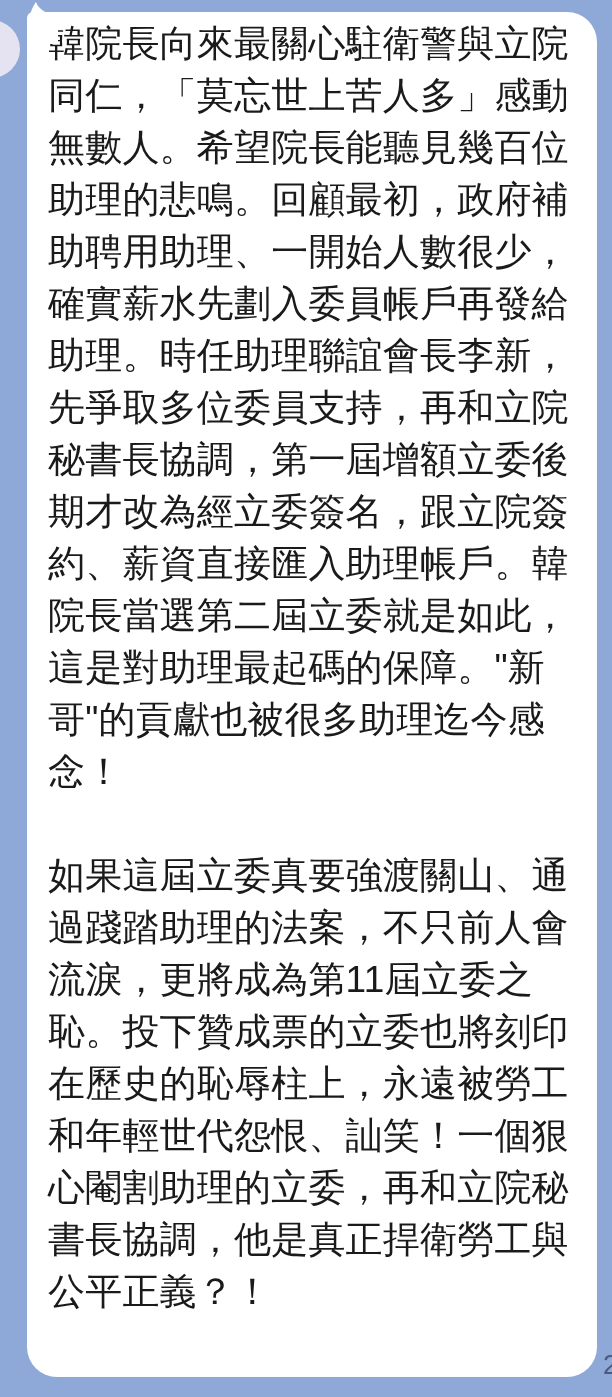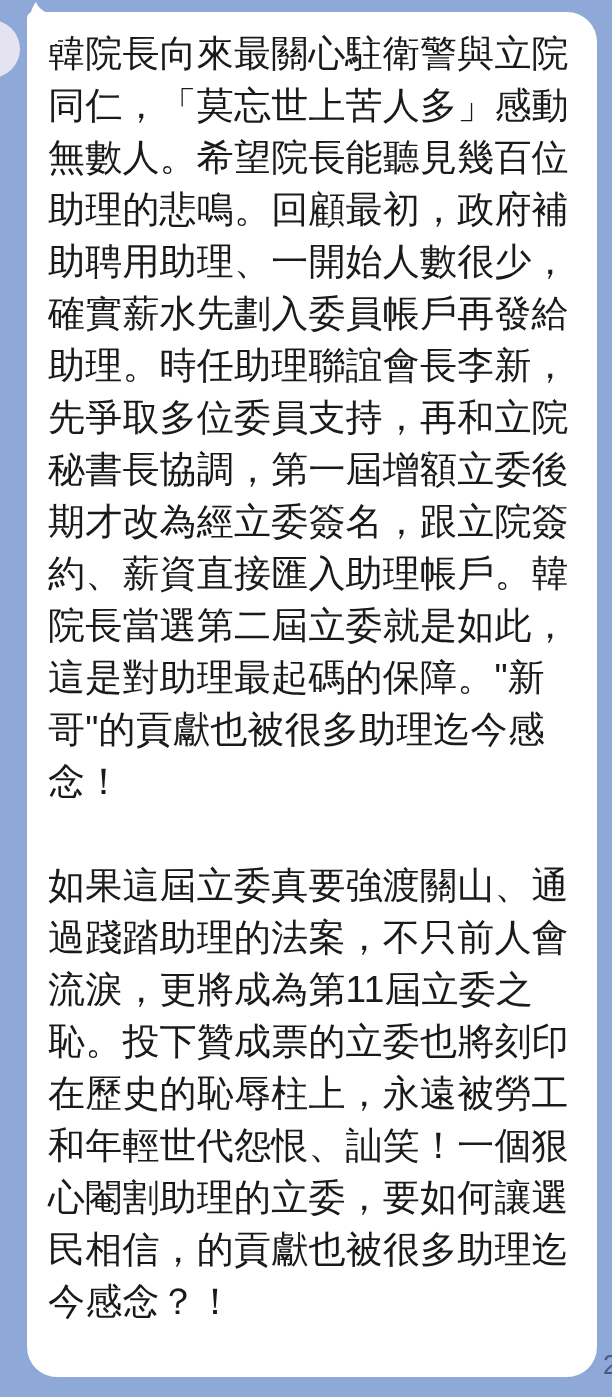--- a/index.html
+++ b/index.html
@@ -22,21 +22,21 @@
   }
   .bubble {
     position: absolute;
     left: 27px;
     top: 12px;
     width: 570px;
     min-height: 1365px;
     box-sizing: border-box;
     background: #FFFFFF;
     border-radius: 6px 30px 30px 30px;
-    padding: 16px 25px 0 21px;
+    padding: 6px 25px 0 21px;
   }
   .tail {
     position: absolute;
     left: -2px;
     top: -12px;
     width: 50px;
     height: 44px;
     display: block;
   }
   .para {
@@ -63,16 +63,16 @@
 </head>
 <body>
 
 <div class="avatar"></div>
 
 <div class="bubble">
   <svg class="tail" viewBox="0 0 50 44" xmlns="http://www.w3.org/2000/svg" aria-hidden="true">
     <path d="M 11 2 C 13 8 20 14 33 16 L 33 44 L 2 44 L 2 28 C 4 16 7 7 11 2 Z" fill="#FFFFFF"></path>
   </svg>
   <p class="para">韓院長向來最關心駐衛警與立院同仁，「莫忘世上苦人多」感動無數人。希望院長能聽見幾百位助理的悲鳴。回顧最初，政府補助聘用助理、一開始人數很少，確實薪水先劃入委員帳戶再發給助理。時任助理聯誼會長李新，先爭取多位委員支持，再和立院秘書長協調，第一屆增額立委後期才改為經立委簽名，跟立院簽約、薪資直接匯入助理帳戶。韓院長當選第二屆立委就是如此，這是對助理最起碼的保障。"新哥"的貢獻也被很多助理迄今感念！</p>
-  <p class="para">如果這屆立委真要強渡關山、通過踐踏助理的法案，不只前人會流淚，更將成為第11屆立委之恥。投下贊成票的立委也將刻印在歷史的恥辱柱上，永遠被勞工和年輕世代怨恨、訕笑！一個狠心閹割助理的立委，要如何讓選民相信，的貢獻也被很多助理迄今感念？！</p>
+  <p class="para">如果這屆立委真要強渡關山、通過踐踏助理的法案，不只前人會流淚，更將成為第11屆立委之恥。投下贊成票的立委也將刻印在歷史的恥辱柱上，永遠被勞工和年輕世代怨恨、訕笑！一個狠心閹割助理的立委，再和立院秘書長協調，他是真正捍衛勞工與公平正義？！</p>
 </div>
 
 <span class="edge-fragment">2</span>
 
 </body></html>

